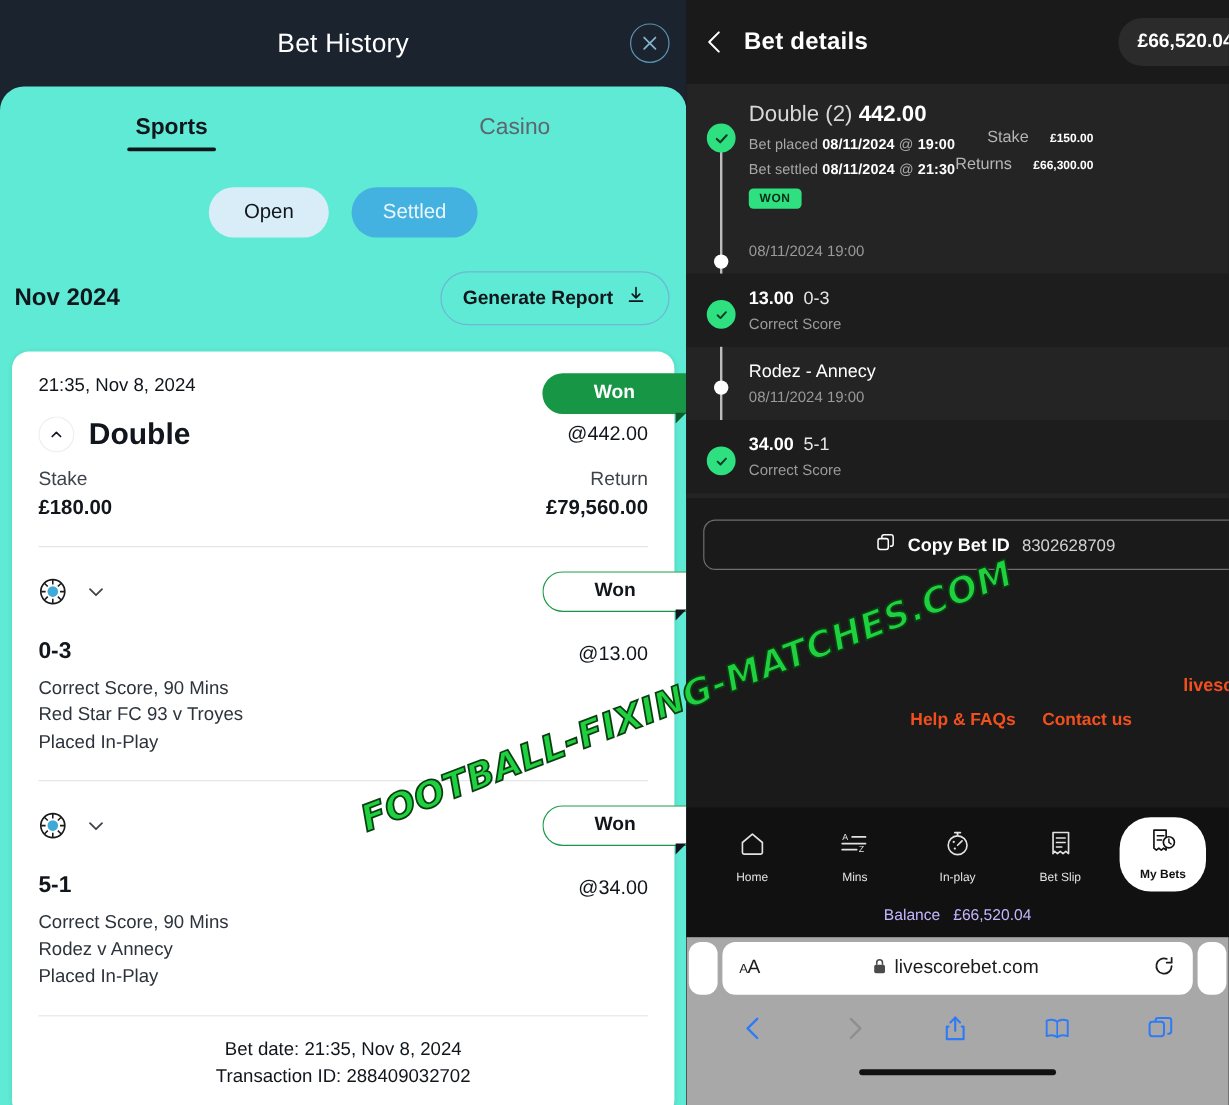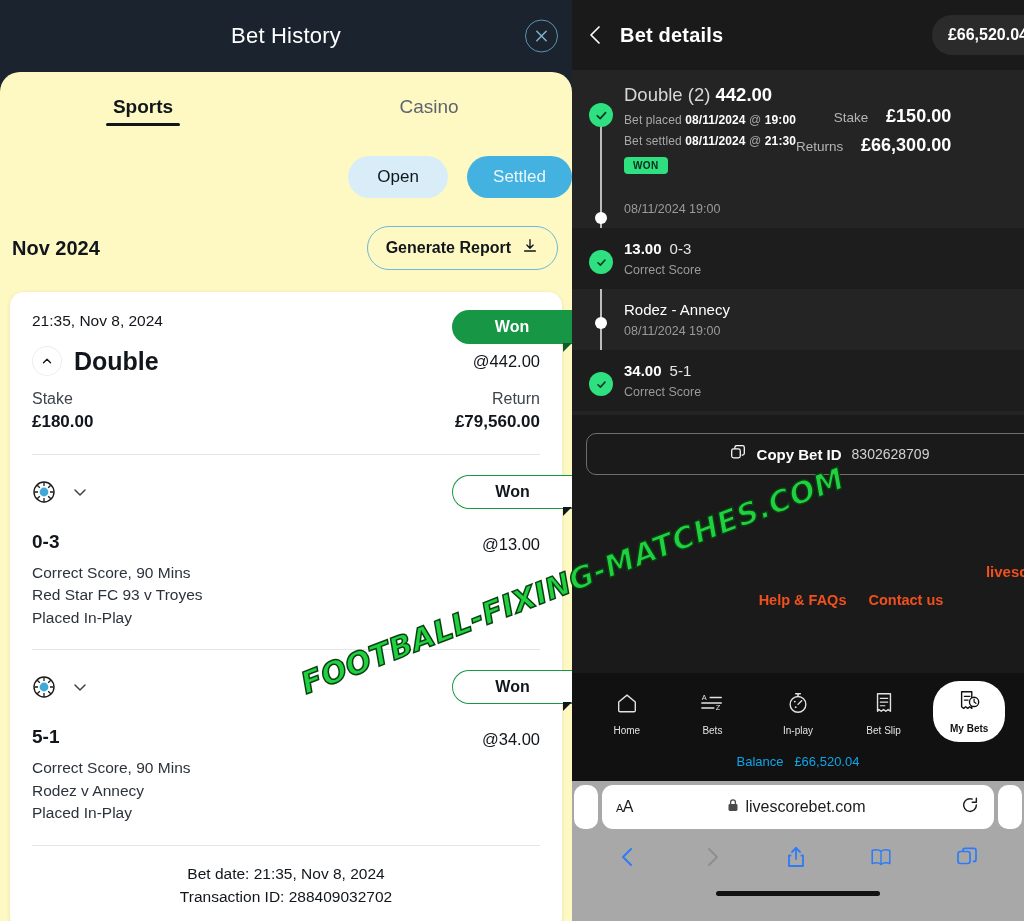--- a/index.html
+++ b/index.html
@@ -34,21 +34,21 @@
     width: 33px; height: 33px; border-radius: 50%;
     border: 1.6px solid #5d93b5;
     display: flex; align-items: center; justify-content: center;
     cursor: pointer;
   }
   .close-btn svg { display: block; }
 
   .lp-sheet {
     position: absolute; left: 0; top: 72px;
     width: 572px; height: 849px;
-    background: #fef9c3;
+    background: #5eead4;
     border-top-left-radius: 20px;
     border-top-right-radius: 20px;
     overflow: hidden;
   }
 
   .tabs {
     display: flex; padding: 24px 0 0 0;
   }
   .tab {
     flex: 1; text-align: center;
@@ -57,21 +57,21 @@
   }
   .tab.active { color: #11161c; font-weight: 700; }
   .tab.active::after {
     content: ""; position: absolute;
     left: 50%; transform: translateX(-50%);
     bottom: 0; width: 74px; height: 3px; background: #11161c;
     border-radius: 2px;
   }
 
   .segmented {
-    display: flex; justify-content: flex-end; gap: 19px;
+    display: flex; justify-content: center; gap: 19px;
     margin-top: 30px;
   }
   .seg {
     min-width: 100px; padding: 11px 26px;
     border-radius: 22px; font-size: 17px;
     text-align: center; cursor: pointer;
   }
   .seg.open { background: #d9edf9; color: #11161c; }
   .seg.settled { background: #44b2e0; color: #e9f6fc; }
 
@@ -199,21 +199,21 @@
   }
 
   .bet-summary { padding: 14px 14px 10px 52px; position: relative; }
   .bs-flex { display: flex; justify-content: flex-start; align-items: flex-start; }
   .bs-type { font-size: 18.5px; color: #d8d8d8; }
   .bs-type b { color: #ffffff; font-weight: 700; }
   .bs-line { font-size: 12px; color: #a8a8a8; margin-top: 7px; letter-spacing: .1px; }
   .bs-line b { color: #ffffff; font-weight: 700; }
   .bs-right { text-align: right; padding-top: 22px; }
   .bs-kv { font-size: 13.5px; color: #b5b5b5; margin-bottom: 8px; white-space: nowrap; }
-  .bs-kv b { color: #ffffff; font-weight: 700; font-size: 18px; margin-left: 14px; }
+  .bs-kv b { color: #ffffff; font-weight: 700; font-size: 10px; margin-left: 14px; }
   .won-chip {
     display: inline-block; margin-top: 9px;
     background: #2ee07f; color: #0b2a18;
     font-size: 10px; font-weight: 700; letter-spacing: .4px;
     padding: 3px 9px; border-radius: 4px;
   }
 
   .tl-item { position: relative; padding: 12px 14px 12px 52px; }
   .tl-item.alt { background: #1d1d1d; }
   .tl-main { font-size: 15px; color: #ffffff; }
@@ -261,21 +261,21 @@
   .nav-item {
     display: flex; flex-direction: column; align-items: center;
     gap: 6px; cursor: pointer; width: 72px; padding-top: 6px;
   }
   .nav-item .nlabel { font-size: 10px; color: #e2e2e2; }
   .nav-item.active {
     background: #ffffff; border-radius: 26px;
     padding: 8px 6px 8px 6px; margin-top: -4px;
   }
   .nav-item.active .nlabel { color: #111111; font-weight: 700; }
-  .nav-balance { text-align: center; margin-top: 12px; font-size: 13px; color: #0ea5e9; }
+  .nav-balance { text-align: center; margin-top: 12px; font-size: 13px; color: #c4b5fd; }
   .nav-balance b { font-weight: 400; }
 
   
   .browser {
     position: absolute; left: 0; bottom: 0;
     width: 452px; height: 140px; background: #a8a8a8;
   }
   .urlbar-row { display: flex; align-items: center; height: 48px; padding: 4px 2px 0 2px; gap: 4px; }
   .side-tab { width: 24px; height: 44px; background: #ffffff; border-radius: 10px; }
   .urlbar {
@@ -609,21 +609,21 @@
         <div class="nav-item">
           <span>
             <svg width="24" height="24" viewBox="0 0 26 26">
                 <text x="2" y="9.5" font-size="8" fill="#e2e2e2" font-family="Liberation Sans, sans-serif">A</text>
                 <path d="M11 7 H23" stroke="#e2e2e2" stroke-width="1.6" stroke-linecap="round"></path>
                 <path d="M2 13 H23" stroke="#e2e2e2" stroke-width="1.6" stroke-linecap="round"></path>
                 <path d="M2 18.5 H15" stroke="#e2e2e2" stroke-width="1.6" stroke-linecap="round"></path>
                 <text x="17" y="21" font-size="8" fill="#e2e2e2" font-family="Liberation Sans, sans-serif">Z</text>
               </svg>
           </span>
-          <span class="nlabel">Bets</span>
+          <span class="nlabel">Mins</span>
         </div>
         <div class="nav-item">
           <span>
             <svg width="24" height="24" viewBox="0 0 26 26">
                 <circle cx="13" cy="14.5" r="8.5" stroke="#e2e2e2" stroke-width="1.5" fill="none"></circle>
                 <path d="M10.5 3 H15.5" stroke="#e2e2e2" stroke-width="1.6" stroke-linecap="round"></path>
                 <path d="M13 3 V6" stroke="#e2e2e2" stroke-width="1.6"></path>
                 <path d="M13 14.5 L17 10.5" stroke="#e2e2e2" stroke-width="1.5" stroke-linecap="round"></path>
                 <circle cx="9.5" cy="11.5" r="1" fill="#e2e2e2"></circle>
                 <circle cx="10.5" cy="17.5" r="1" fill="#e2e2e2"></circle>

